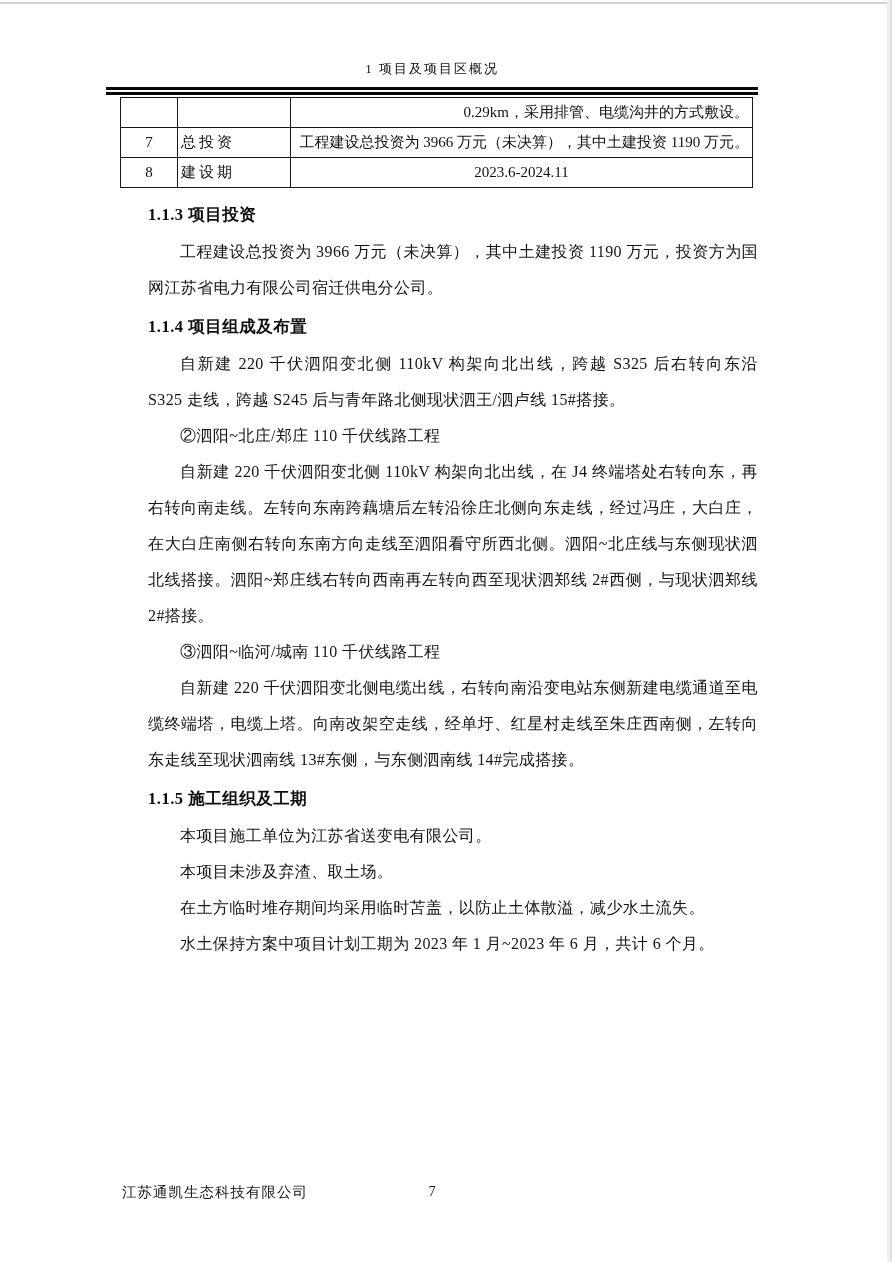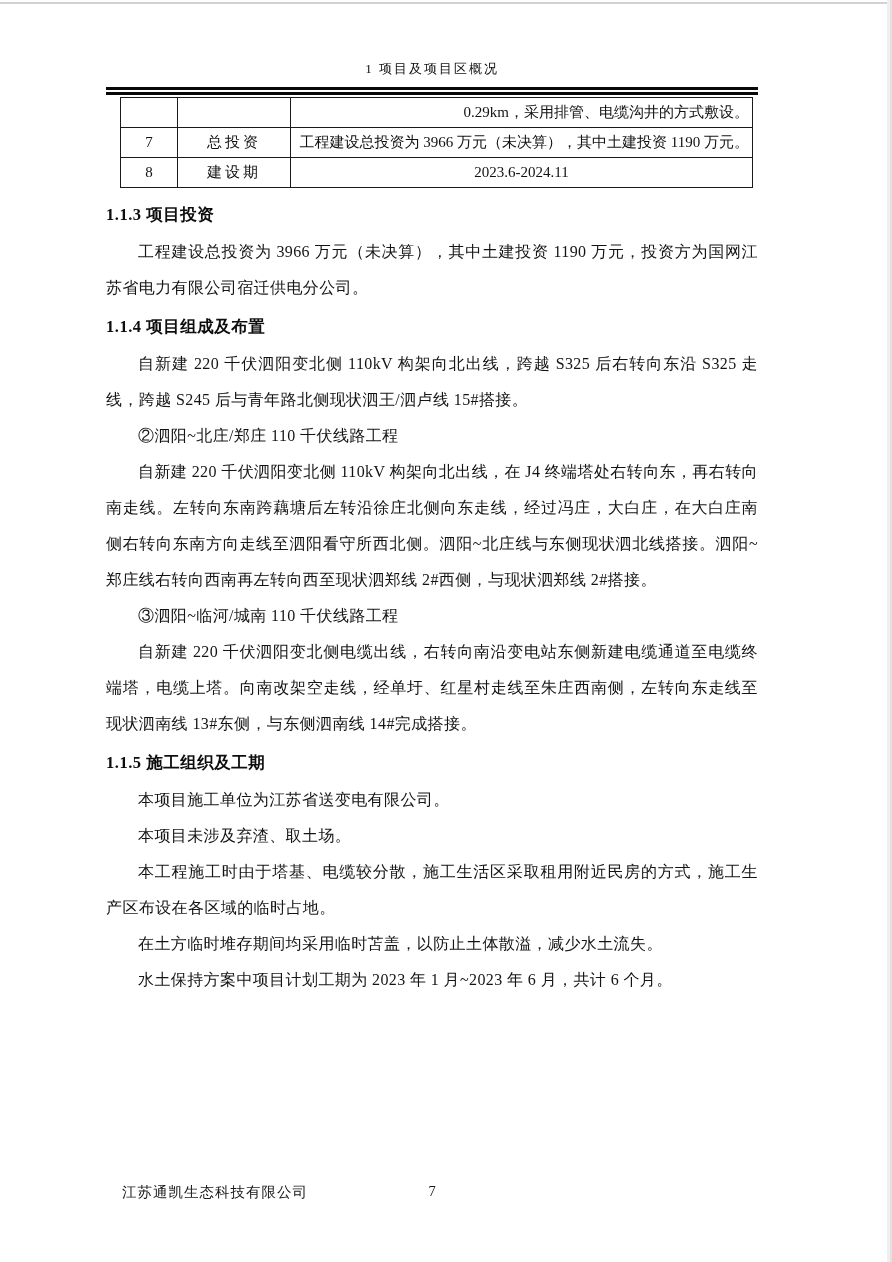--- a/index.html
+++ b/index.html
@@ -26,25 +26,25 @@
   table.summary{
     border-collapse:collapse;table-layout:fixed;
     margin-left:14px;width:627px;margin-top:2px;
   }
   table.summary td{
     border:1px solid #1a1a1a;height:29px;padding:0 3px;
     font-size:15px;color:#101010;vertical-align:middle;line-height:1.15;
     overflow:hidden;white-space:nowrap;
   }
   td.c-no{width:50px;text-align:center;}
-  td.c-label{width:106px;text-align:center;letter-spacing:3px;font-family:Liberation Serif, serif;}
+  td.c-label{width:106px;letter-spacing:3px;font-family:Liberation Serif, serif;}
   td.c-content{width:455px;text-align:right;}
   td.c-content.center{text-align:center;}
 
-  .blocks{margin-top:13px;}
+  .blocks{margin-top:13px;margin-left:42px;}
   .doc-heading{
     font-weight:bold;font-size:16.5px;line-height:28px;
     margin:7px 0 5px 0;color:#0d0d0d;letter-spacing:0.5px;
   }
   .doc-para{
     font-size:16px;line-height:36px;margin:0;
     text-align:justify;text-indent:2em;color:#141414;
     letter-spacing:0.4px;
   }
   .doc-para.no-justify{text-align:left;}
@@ -93,21 +93,20 @@
     <p class="doc-para">工程建设总投资为 3966 万元（未决算），其中土建投资 1190 万元，投资方为国网江苏省电力有限公司宿迁供电分公司。</p>
     <div class="doc-heading">1.1.4 项目组成及布置</div>
     <p class="doc-para">自新建 220 千伏泗阳变北侧 110kV 构架向北出线，跨越 S325 后右转向东沿 S325 走线，跨越 S245 后与青年路北侧现状泗王/泗卢线 15#搭接。</p>
     <p class="doc-para no-justify">②泗阳~北庄/郑庄 110 千伏线路工程</p>
     <p class="doc-para">自新建 220 千伏泗阳变北侧 110kV 构架向北出线，在 J4 终端塔处右转向东，再右转向南走线。左转向东南跨藕塘后左转沿徐庄北侧向东走线，经过冯庄，大白庄，在大白庄南侧右转向东南方向走线至泗阳看守所西北侧。泗阳~北庄线与东侧现状泗北线搭接。泗阳~郑庄线右转向西南再左转向西至现状泗郑线 2#西侧，与现状泗郑线 2#搭接。</p>
     <p class="doc-para no-justify">③泗阳~临河/城南 110 千伏线路工程</p>
     <p class="doc-para">自新建 220 千伏泗阳变北侧电缆出线，右转向南沿变电站东侧新建电缆通道至电缆终端塔，电缆上塔。向南改架空走线，经单圩、红星村走线至朱庄西南侧，左转向东走线至现状泗南线 13#东侧，与东侧泗南线 14#完成搭接。</p>
     <div class="doc-heading">1.1.5 施工组织及工期</div>
     <p class="doc-para">本项目施工单位为江苏省送变电有限公司。</p>
     <p class="doc-para">本项目未涉及弃渣、取土场。</p>
-    <p class="doc-para">本工程施工时由于塔基、电缆较分散，施工生活区采取租用附近民房的方式，施工生产区布设在各区域的临时占地。</p>
     <p class="doc-para">在土方临时堆存期间均采用临时苫盖，以防止土体散溢，减少水土流失。</p>
     <p class="doc-para">水土保持方案中项目计划工期为 2023 年 1 月~2023 年 6 月，共计 6 个月。</p>
   </div>
 
 </div>
 
 <div class="page-footer">
   <span class="footer-page-number">7</span>
   <span class="footer-company">江苏通凯生态科技有限公司</span>
 </div>

